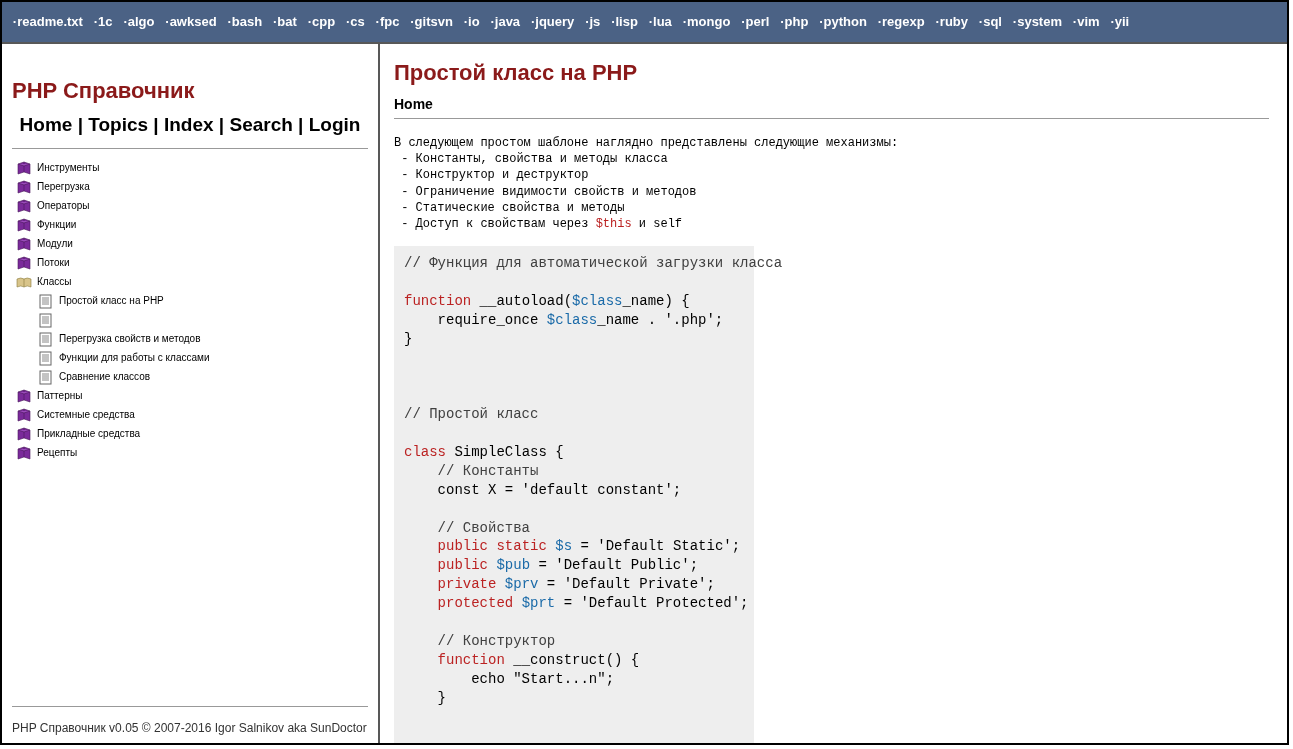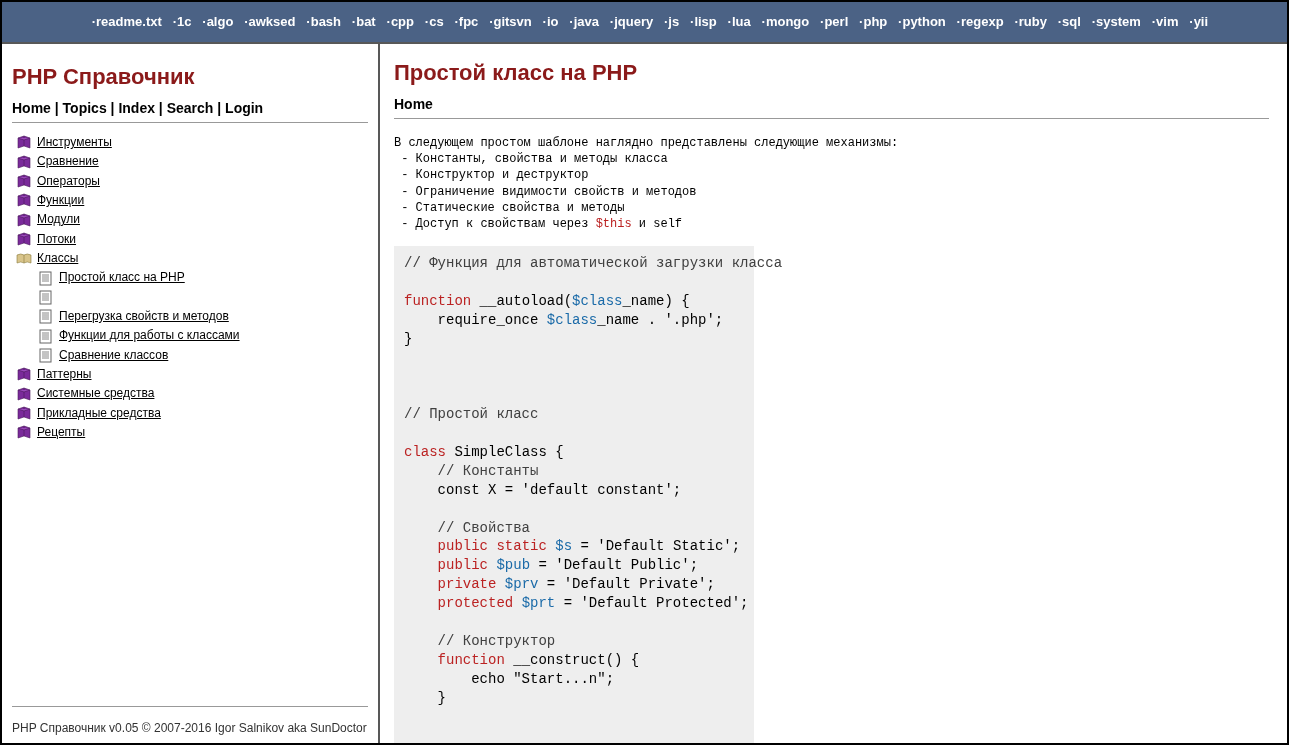--- a/index.html
+++ b/index.html
@@ -17,21 +17,21 @@
     box-sizing: border-box;
     overflow: hidden;
     position: relative;
   }
   .topnav {
     background: #4b6285;
     color: #fff;
     font-weight: bold;
     font-size: 13px;
     padding: 12px 0 13px 0;
-    text-align: center;
+    text-align: left;
     border-bottom: 2px solid #585858;
   }
   .topnav a {
     color: #fff;
     text-decoration: none;
     cursor: pointer;
   }
   .topnav .dot {
     color: #fff;
   }
@@ -45,27 +45,29 @@
     box-sizing: border-box;
     padding: 10px 10px 8px 10px;
     border-right: 2px solid #585858;
     position: relative;
     display: flex;
     flex-direction: column;
   }
   .sidebar h1 {
     color: #8b1a1a;
     font-size: 22px;
-    margin: 10px 0 10px 0;
+    margin: 24px 0 10px 0;
     font-weight: bold;
   }
   .sidebar-nav {
     font-weight: bold;
-    font-size: 14px;
-    color: #000;
+    font-size: 19px;
+    color: #000;
+    margin-bottom: 6px;
+    text-align: center;
   }
   .sidebar-nav a {
     color: #000;
     text-decoration: none;
     cursor: pointer;
   }
   .sidebar hr {
     border: none;
     border-top: 1px solid #999;
     margin: 6px 0 10px 0;
@@ -74,24 +76,23 @@
     flex: 1;
     overflow: auto;
   }
   .tree ul {
     list-style: none;
     padding: 0;
     margin: 0;
   }
   .tree li {
     padding: 2px 0 2px 0;
-    font-size: 12px;
+    font-size: 10px;
     color: #000;
     cursor: pointer;
-    text-decoration: underline;
   }
   .tree li.cat {
     padding-left: 4px;
   }
   .tree li.page {
     padding-left: 26px;
   }
   .book-icon, .open-book-icon, .page-icon {
     display: inline-block;
     vertical-align: middle;
@@ -174,21 +175,21 @@
       <h1>PHP Справочник</h1>
       <div class="sidebar-nav" id="sidebar-nav"><a>Home</a> | <a>Topics</a> | <a>Index</a> | <a>Search</a> | <a>Login</a></div>
       <hr>
       <div class="tree">
         <ul id="tree-list">
             <li class="cat"><span class="book-icon"><svg width="16" height="15">
                   <use href="#svg-book"></use>
                 </svg></span><span>Инструменты</span></li>
             <li class="cat"><span class="book-icon"><svg width="16" height="15">
                   <use href="#svg-book"></use>
-                </svg></span><span>Сравнение</span></li>
+                </svg></span><span>Перегрузка</span></li>
             <li class="cat"><span class="book-icon"><svg width="16" height="15">
                   <use href="#svg-book"></use>
                 </svg></span><span>Операторы</span></li>
             <li class="cat"><span class="book-icon"><svg width="16" height="15">
                   <use href="#svg-book"></use>
                 </svg></span><span>Функции</span></li>
             <li class="cat"><span class="book-icon"><svg width="16" height="15">
                   <use href="#svg-book"></use>
                 </svg></span><span>Модули</span></li>
             <li class="cat"><span class="book-icon"><svg width="16" height="15">

